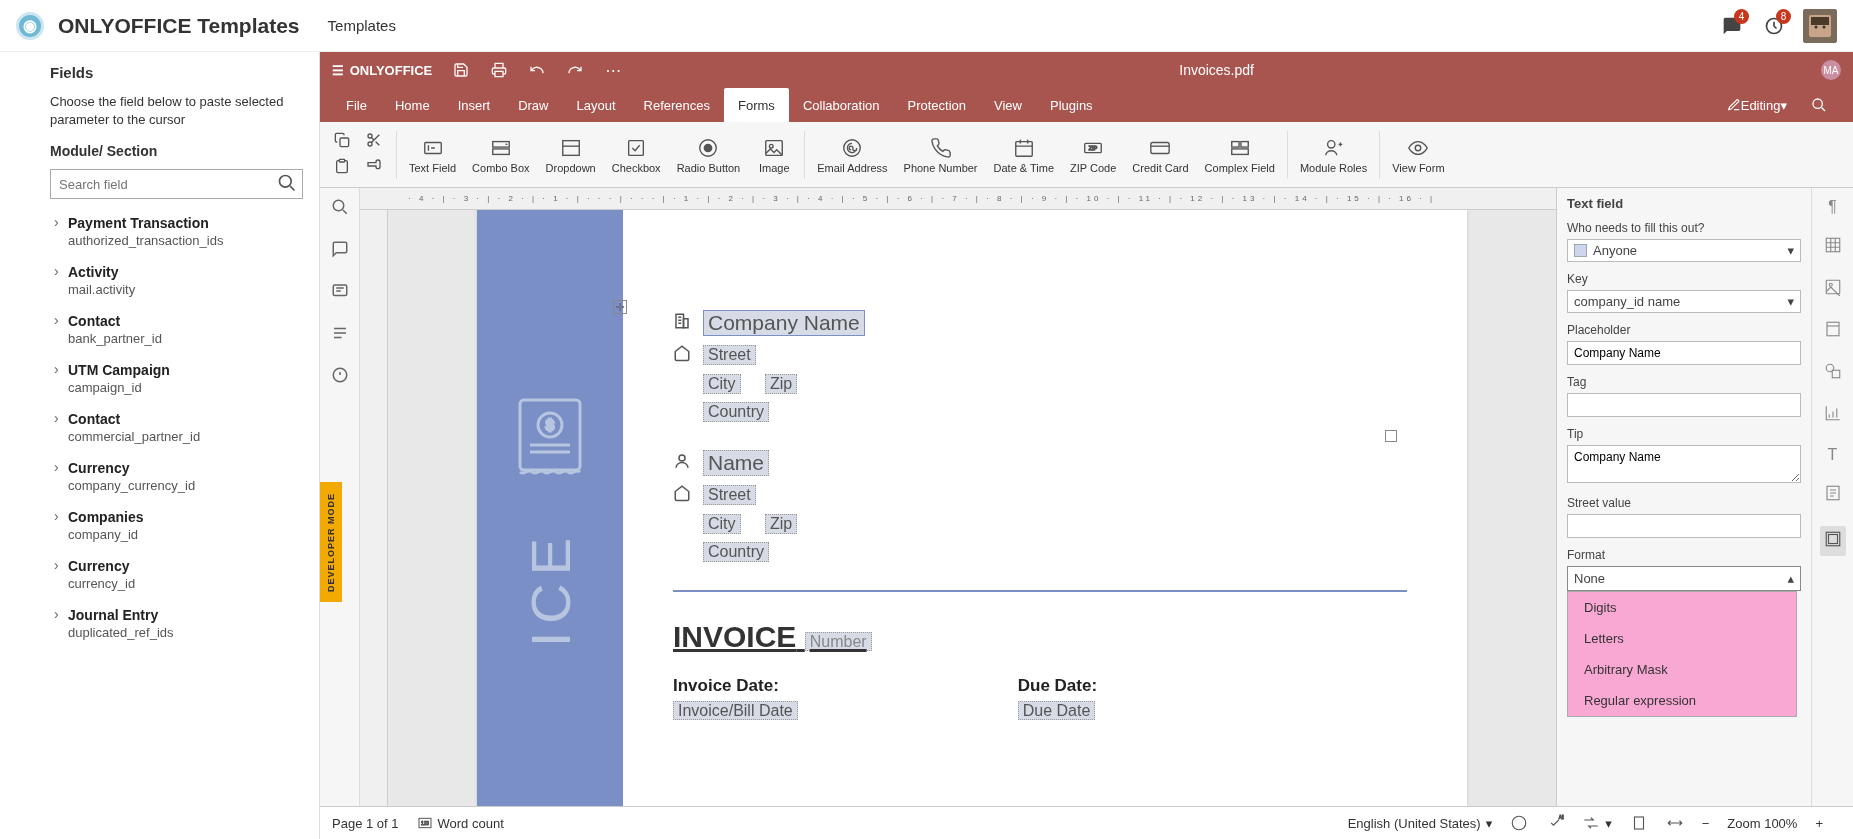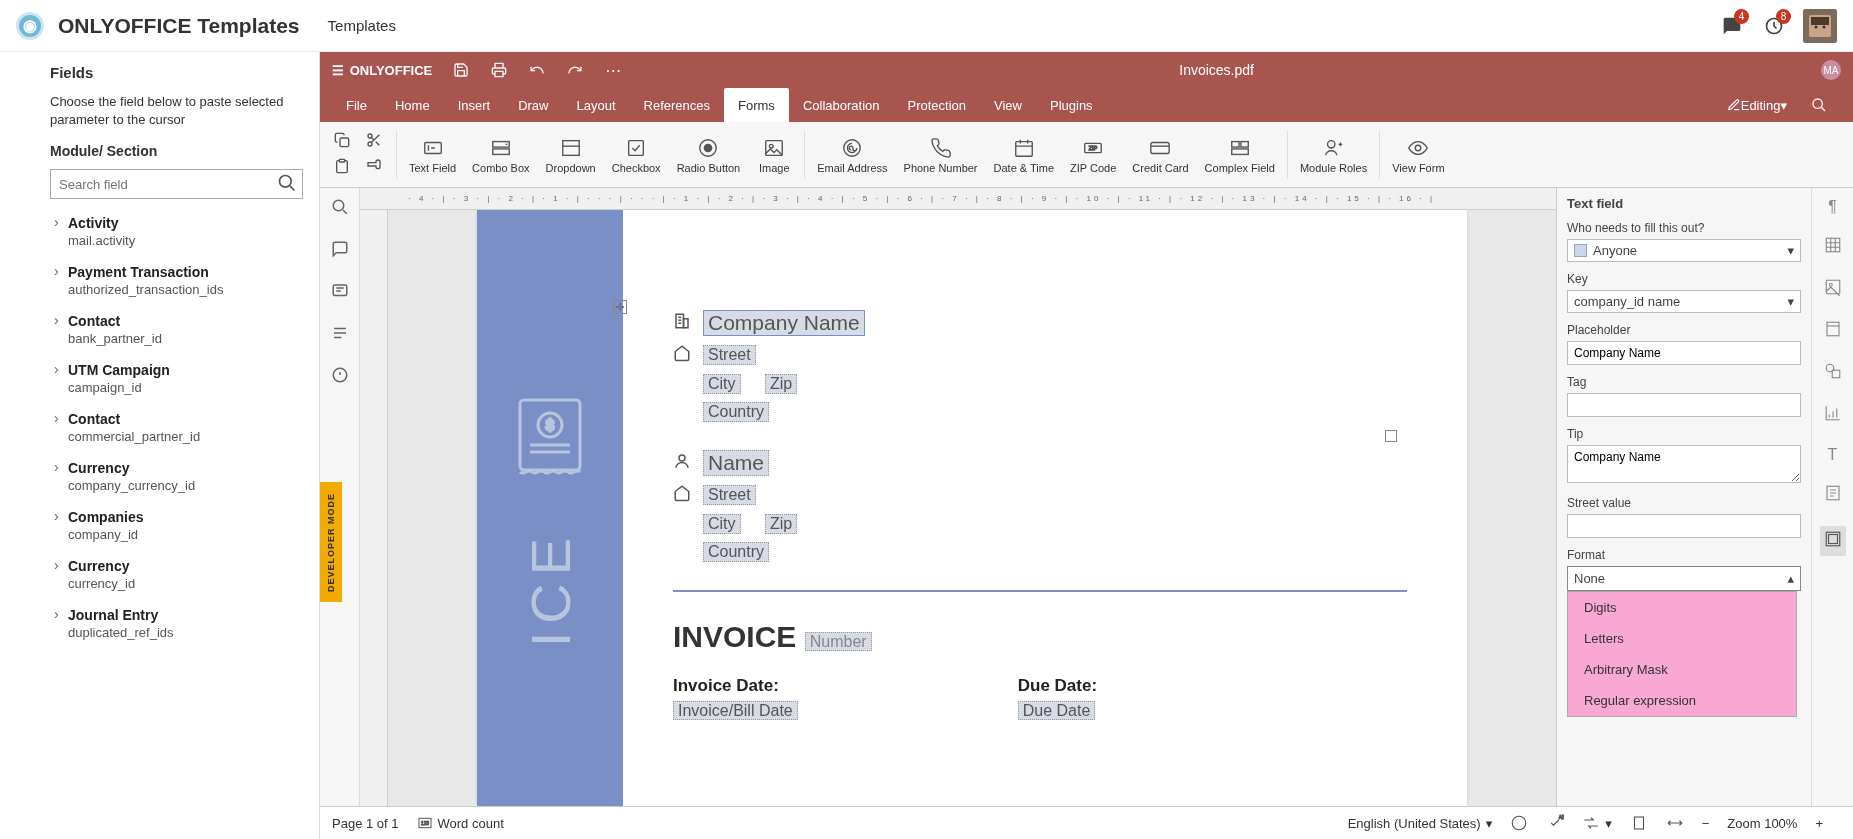--- a/index.html
+++ b/index.html
@@ -69,21 +69,21 @@
 .page-side svg { width: 80px; height: 100px; }
 .invoice-vert { writing-mode: vertical-rl; transform: rotate(180deg); font-size: 56px; font-weight: 300; letter-spacing: 8px; margin-top: 40px; color: #b8c5e0; }
 .page-body { flex: 1; padding: 100px 60px 20px 50px; position: relative; }
 .anchor-sq { position: absolute; left: -10px; top: 90px; width: 14px; height: 14px; border: 1px solid #888; display: flex; align-items: center; justify-content: center; font-size: 11px; color: #666; }
 .info-row { display: flex; align-items: center; gap: 10px; margin-bottom: 8px; }
 .info-row .icn { width: 20px; color: #555; }
 .ph { background: #d7dbe6; color: #555; padding: 0 4px; font-size: 16px; border: 1px dotted #999; }
 .ph.big { font-size: 21px; }
 .ph.sel { border: 1px solid #7a8fc5; }
 .divider { height: 2px; background: #7a8fc5; margin: 28px 0; }
-.inv-title { font-size: 30px; font-weight: 800; color: #333; margin-bottom: 22px; }
+.inv-title { font-size: 30px; font-weight: 800; color: #333; margin-bottom: 22px; text-decoration: underline; }
 .inv-title .numph { font-weight: normal; color: #888; }
 .date-cols { display: flex; gap: 220px; }
 .date-col .dlabel { font-weight: 700; font-size: 17px; color: #222; }
 .date-col .dval { margin-top: 6px; }
 .empty-box { position: absolute; right: 70px; top: 220px; width: 12px; height: 12px; border: 1px solid #888; }
 
 .right-panel { width: 255px; background: #f6f6f6; border-left: 1px solid #ccc; padding: 8px 10px; font-size: 13px; color: #444; overflow: hidden; position: relative; }
 .right-panel h4 { font-size: 13px; font-weight: 700; margin-bottom: 10px; }
 .right-panel label { display: block; font-size: 12px; margin: 10px 0 4px; }
 .right-panel select, .right-panel input[type="text"], .right-panel textarea { width: 100%; border: 1px solid #bbb; padding: 4px 6px; font-size: 12px; background: #fff; }
@@ -143,26 +143,26 @@
       <input type="text" placeholder="Search field" style="">
       <span class="mag">
         <svg width="20" height="20" viewBox="0 0 24 24" fill="none" stroke="#555" stroke-width="2">
             <circle cx="10" cy="10" r="7"></circle>
             <path d="m21 21-5.2-5.2"></path>
           </svg>
       </span>
     </div>
     <div class="fields-scroll">
       <div class="field-item">
+          <div class="fi-title">Payment Transaction</div>
+          <div class="fi-sub">authorized_transaction_ids</div>
+        </div>
+      <div class="field-item">
           <div class="fi-title">Activity</div>
           <div class="fi-sub">mail.activity</div>
-        </div>
-      <div class="field-item">
-          <div class="fi-title">Payment Transaction</div>
-          <div class="fi-sub">authorized_transaction_ids</div>
         </div>
       <div class="field-item">
           <div class="fi-title">Contact</div>
           <div class="fi-sub">bank_partner_id</div>
         </div>
       <div class="field-item">
           <div class="fi-title">UTM Campaign</div>
           <div class="fi-sub">campaign_id</div>
         </div>
       <div class="field-item">

